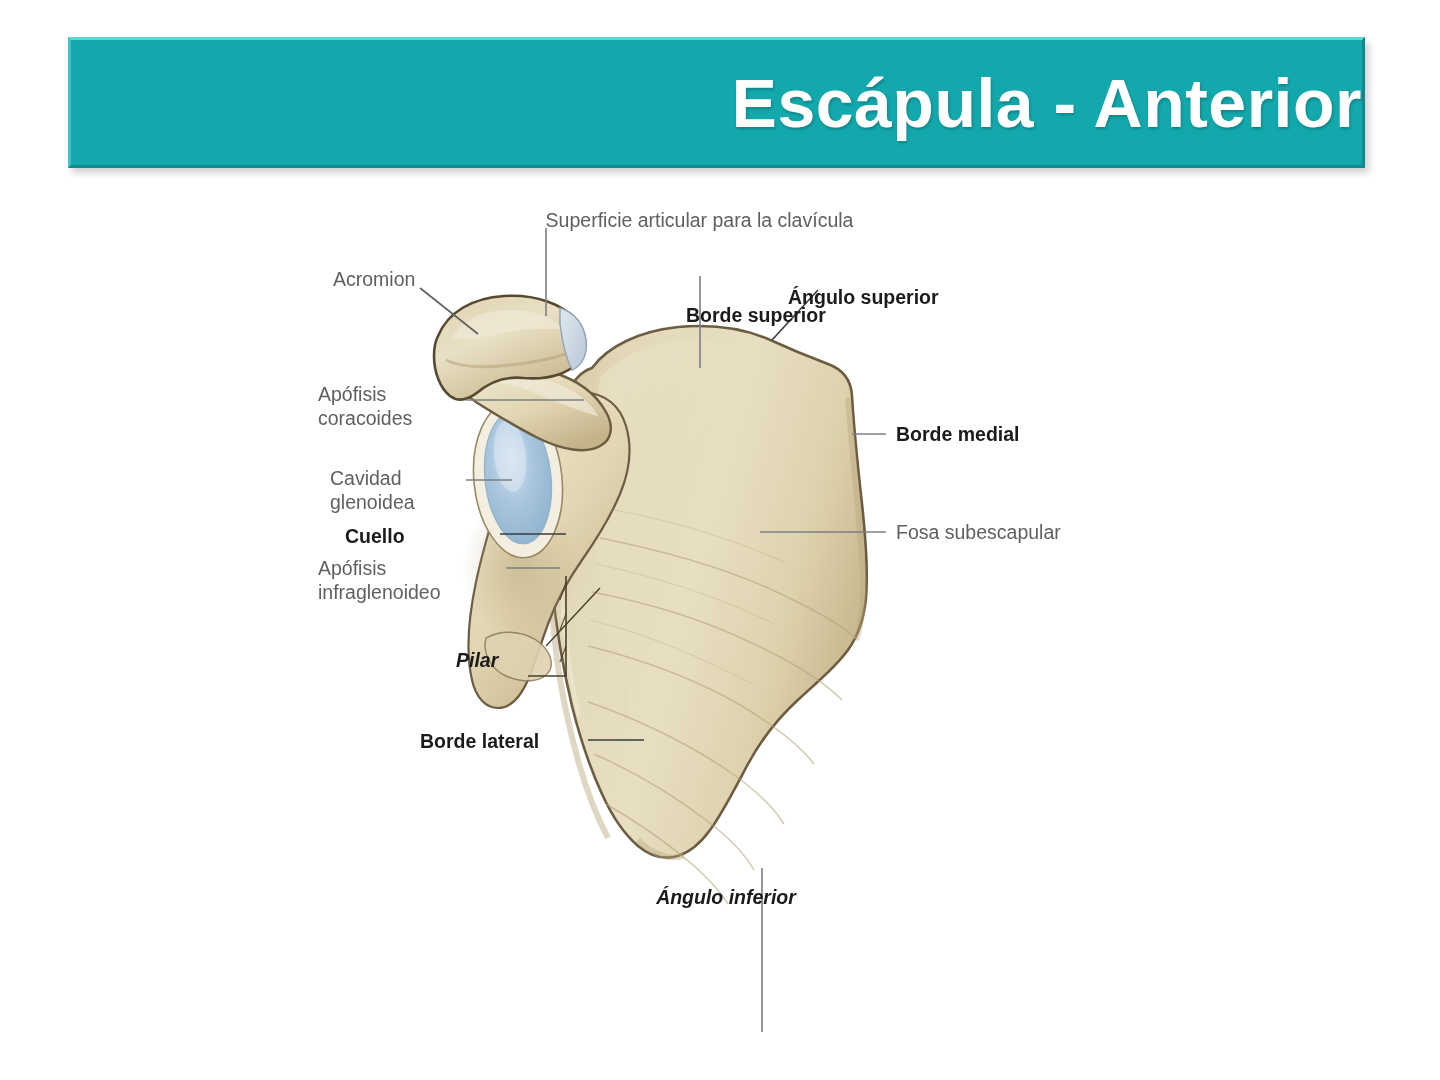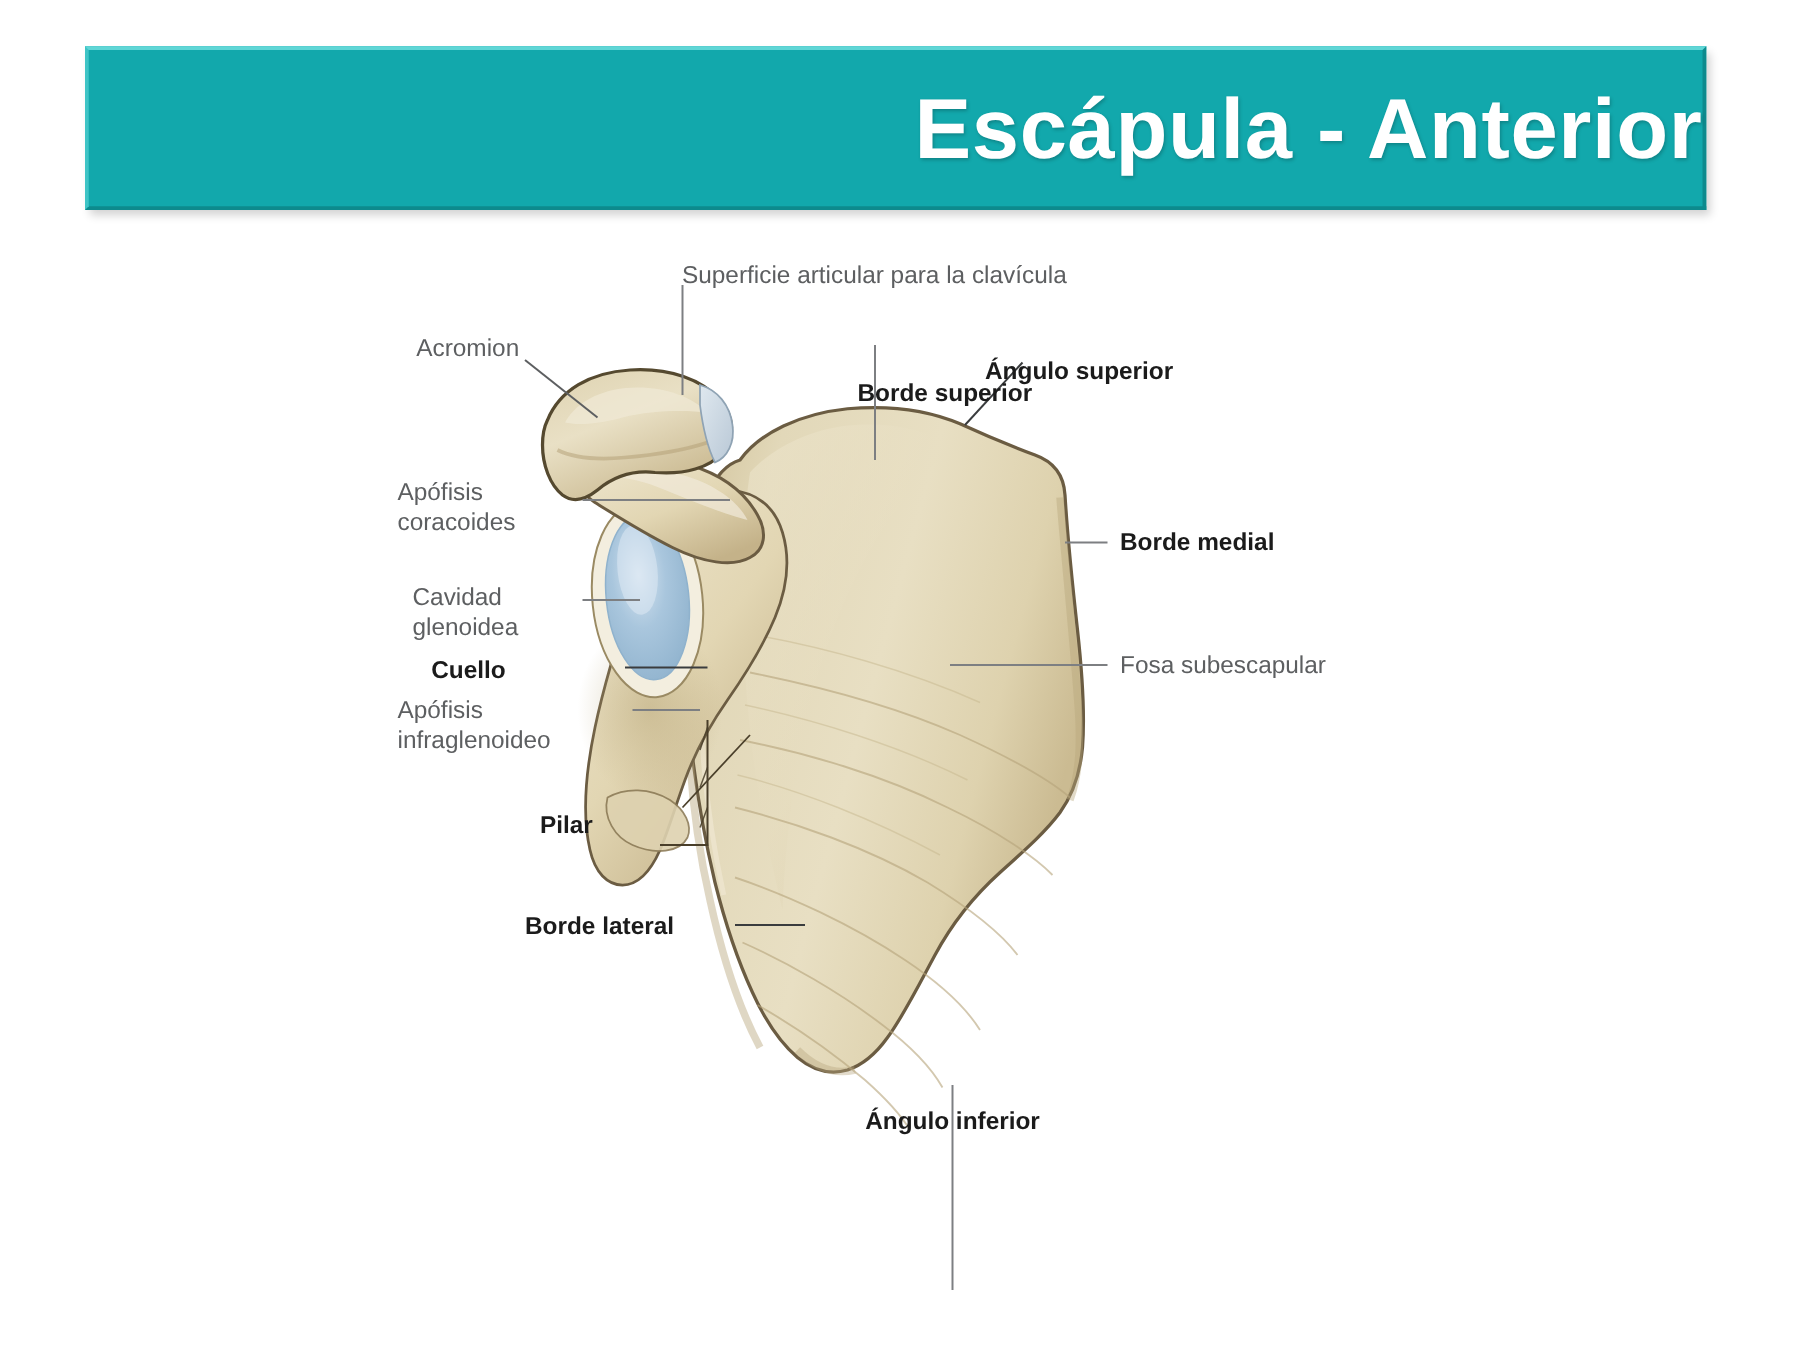--- a/index.html
+++ b/index.html
@@ -296,19 +296,19 @@
   <div class="label regular align-right" style="left:330px; top:298px; width:128px;">Cavidad
 glenoidea</div>
 
   <div class="label regular align-left" style="left:896px; top:352px; width:230px;">Fosa subescapular</div>
 
   <div class="label bold align-right" style="left:345px; top:356px; width:113px;">Cuello</div>
 
   <div class="label regular align-right" style="left:318px; top:388px; width:180px;">Apófisis
 infraglenoideo</div>
 
-  <div class="label bold align-right" style="left:432px; top:480px; width:100px;">Pilar</div>
+  <div class="label bold align-right" style="left:456px; top:480px; width:100px;font-style:italic;">Pilar</div>
 
   <div class="label bold align-right" style="left:420px; top:561px; width:160px;">Borde lateral</div>
 
-  <div class="label bold align-center" style="left:682px; top:717px; width:160px;">Ángulo inferior</div>
+  <div class="label bold align-center" style="left:646px; top:717px; width:160px;font-style:italic;">Ángulo inferior</div>
 
 </div>
 
 </body></html>

